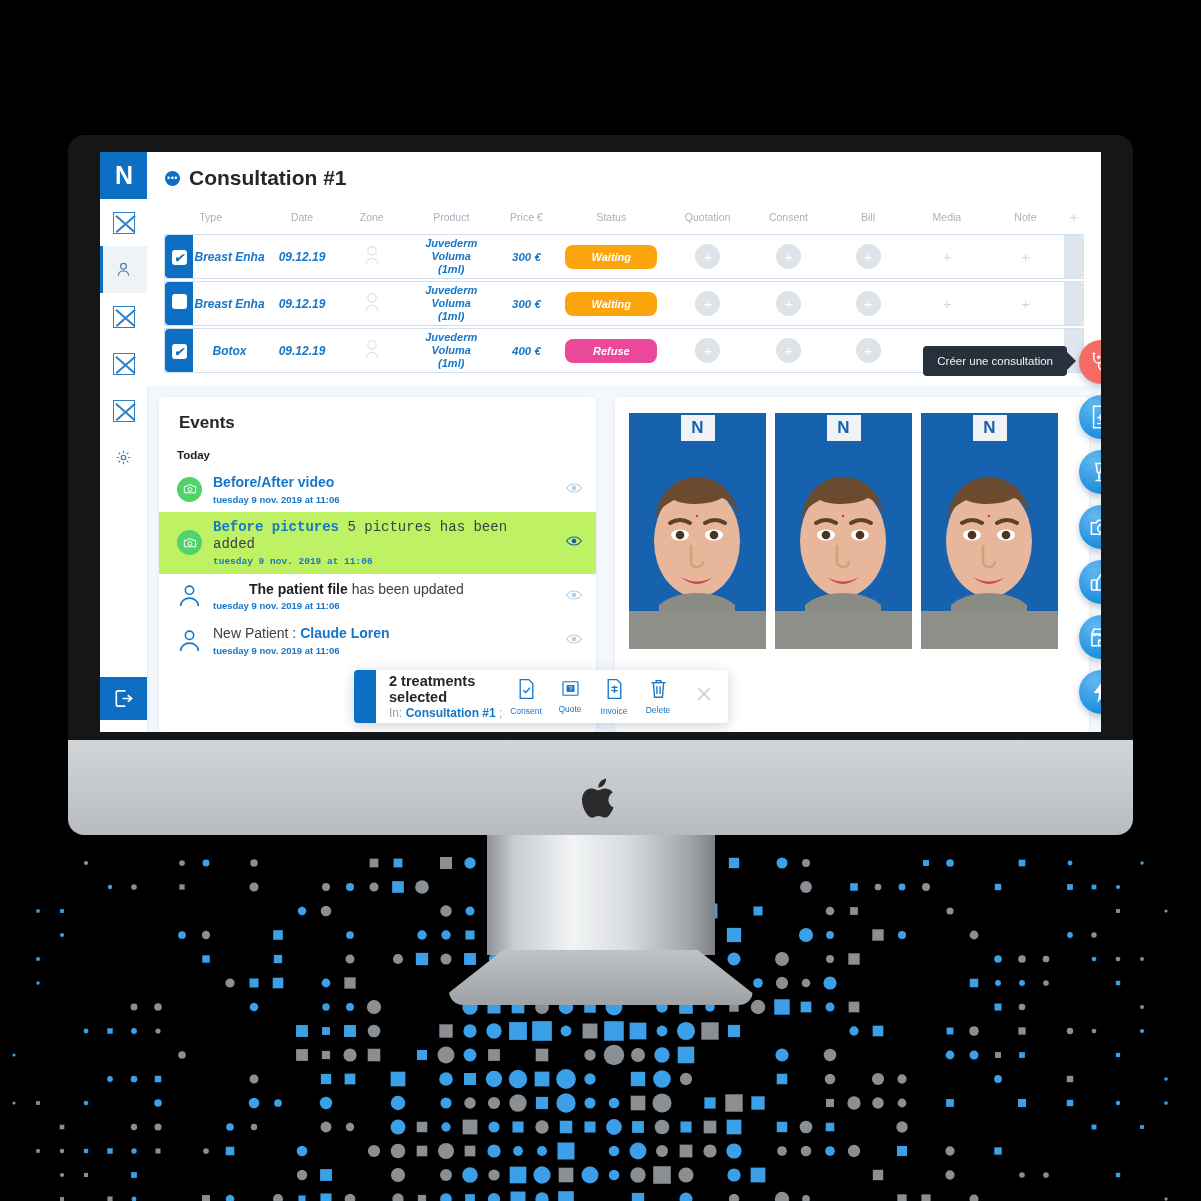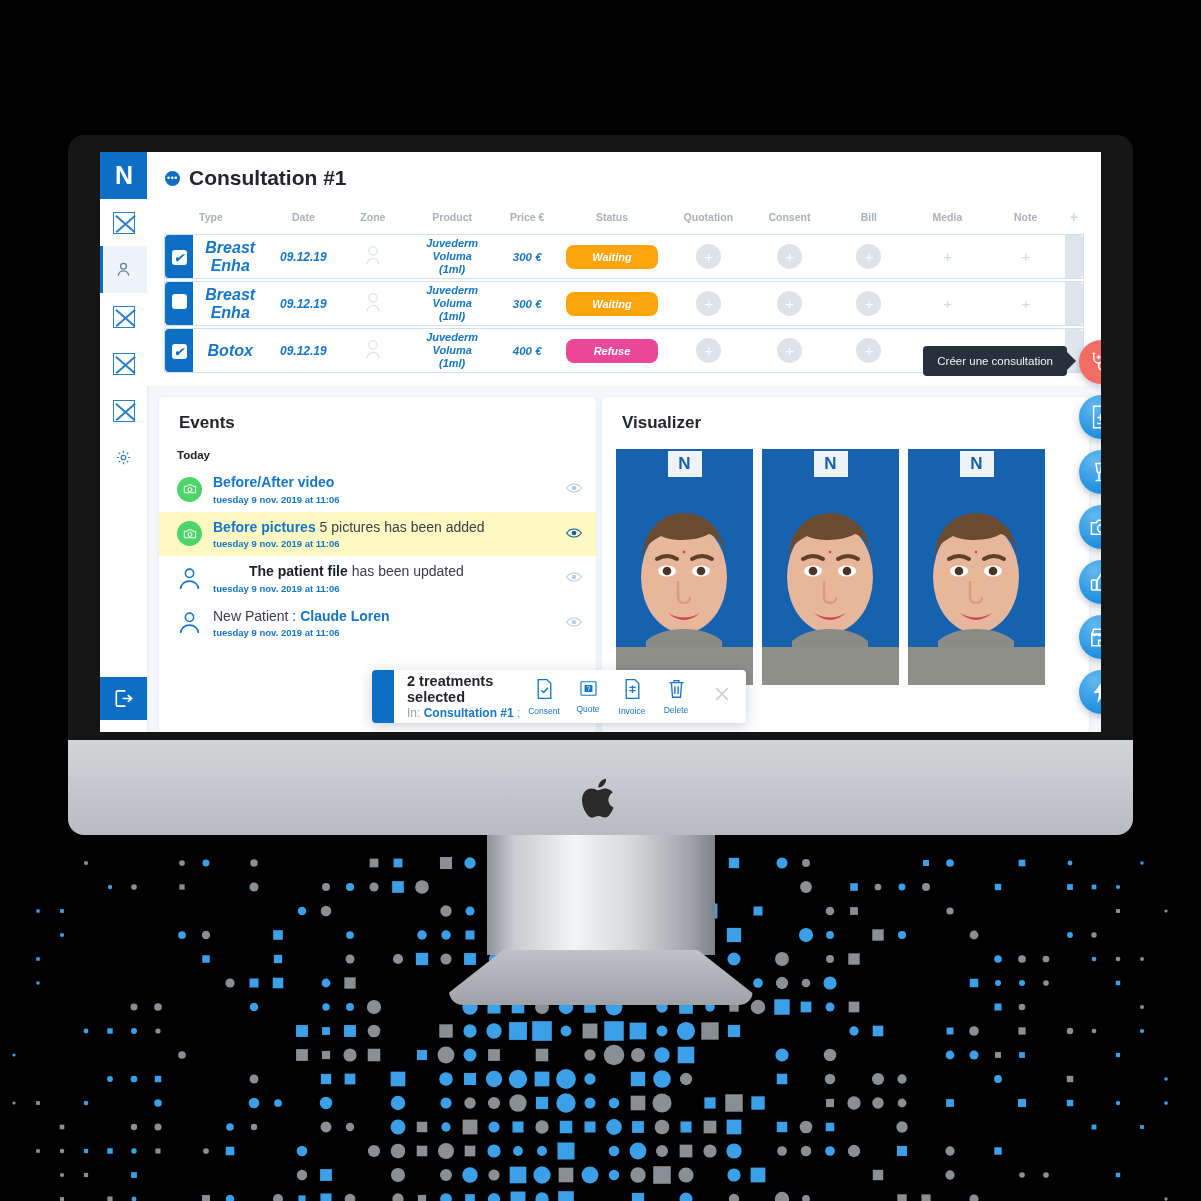--- a/index.html
+++ b/index.html
@@ -46,52 +46,52 @@
   
   .topcard{background:#fff;padding:14px 18px 10px 18px;position:relative;}
   .ttl-row{display:flex;align-items:center;gap:9px;}
   .dotbadge{width:15px;height:15px;border-radius:50%;background:#0d6fc4;display:flex;
             align-items:center;justify-content:center;}
   .dotbadge span{color:#fff;font-size:9px;line-height:6px;letter-spacing:.5px;}
   .h1{font-size:21px;font-weight:bold;color:#23272b;margin:0;}
   .subdate{color:#1676c8;font-size:11.5px;margin:3px 0 0 24px;}
 
   table.tt{width:100%;border-collapse:separate;border-spacing:0 4px;margin-top:10px;}
-  table.tt th{font-size:10.5px;color:#a8b2bc;font-weight:bold;padding:4px 0 6px;text-align:center;margin-left:40px;}
+  table.tt th{font-size:10.5px;color:#a8b2bc;font-weight:normal;padding:4px 0 6px;text-align:center;margin-left:40px;}
   .rowwrap td{background:#fff;height:41px;vertical-align:middle;text-align:center;font-style:italic;}
   .rowwrap{box-shadow:0 0 0 1px #cfe0f0;}
   .ck-cell{width:28px;background:#0d6fc4 !important;border-radius:4px 0 0 4px;}
   .ck{width:15px;height:15px;border-radius:3px;background:#fff;display:inline-flex;
       align-items:center;justify-content:center;color:#0d6fc4;font-size:12px;font-weight:bold;line-height:1;}
   .ck.on{background:#fff;}
   .ck.off{background:#fff;color:transparent;}
-  .c-type{font-size:16px;font-weight:bold;color:#1676c8;width:72px;text-align:left;}
+  .c-type{font-size:12px;font-weight:bold;color:#1676c8;width:72px;text-align:left;}
   .c-date{font-size:12px;font-weight:bold;color:#1676c8;width:74px;}
   .c-zone{width:72px;}
   .c-prod{font-size:11px;font-weight:bold;color:#1676c8;line-height:1.2;width:96px;}
   .c-price{font-size:11.5px;font-weight:bold;color:#1676c8;width:62px;}
   .c-status{width:112px;}
   .pill{display:inline-block;min-width:92px;padding:6px 0;border-radius:8px;color:#fff;
         font-size:11px;font-weight:bold;}
   .plus-big{width:25px;height:25px;border-radius:50%;background:#dde3e9;color:#fff;
             display:inline-flex;align-items:center;justify-content:center;font-size:15px;line-height:1;}
   .plus-flat{color:#d2d9e0;font-size:15px;}
   .c-col{width:85px;}
   .endcell{width:18px;background:#dfe5ec !important;border-radius:0 4px 4px 0;}
 
   
-  .lower{display:flex;gap:6px;padding:11px 12px 0 12px;}
+  .lower{display:flex;gap:19px;padding:11px 12px 0 12px;}
   .panel{background:#fff;border-radius:5px;box-shadow:0 1px 4px rgba(30,70,120,.09);}
   .panel-events{width:437px;height:320px;padding:16px 0 0 0;overflow:hidden;position:relative;}
   .panel-vis{flex:1;height:320px;padding:16px 0 0 0;overflow:hidden;position:relative;}
   .ptitle{font-size:17px;font-weight:bold;color:#23272b;margin:0 0 16px 20px;}
 
   .today{font-size:11.5px;font-weight:bold;color:#1b1f24;margin:0 0 6px 18px;}
   .ev{display:flex;align-items:center;gap:11px;padding:7px 14px 7px 18px;position:relative;}
-  .ev.hl{background:#fef9c3;}
+  .ev.hl{background:#bef264;font-family:Liberation Mono, monospace;}
   .ev-ic{width:25px;height:25px;border-radius:50%;display:flex;align-items:center;justify-content:center;flex:0 0 25px;}
   .ev-ic.cam{background:#4fd469;}
   .ev-tx{flex:1;}
   .ev-l1{font-size:14px;color:#3a4148;line-height:1.25;}
   .ev-l1 b.blue{color:#1676c8;}
   .ev-l1 b.dark{color:#1b1f24;margin-left:36px;}
   .ev-l2{font-size:9.5px;font-weight:bold;color:#1676c8;margin-top:2px;}
   .ev-fade{position:absolute;left:0;right:0;bottom:0;height:40px;
            background:linear-gradient(180deg,rgba(255,255,255,0),#fff);pointer-events:none;}
 
@@ -106,21 +106,21 @@
   .fab{width:44px;height:44px;border-radius:50%;display:flex;align-items:center;justify-content:center;
        box-shadow:0 3px 7px rgba(10,40,80,.25);}
   .fab.red{background:#f26c63;}
   .fab.blue{background:radial-gradient(circle at 35% 25%,#63b8ef,#1e8fdf 70%,#1281d6);}
   .tooltip{position:absolute;right:56px;top:6px;background:#26313c;color:#f0f3f6;
            font-size:11.5px;padding:9px 14px;border-radius:4px;white-space:nowrap;}
   .tooltip:after{content:"";position:absolute;right:-9px;top:50%;transform:translateY(-50%);
                  border:10px solid transparent;border-left-color:#26313c;border-right:0;}
 
   
-  .selbar{position:absolute;left:225px;bottom:9px;width:374px;height:53px;background:#fff;
+  .selbar{position:absolute;left:207px;bottom:9px;width:374px;height:53px;background:#fff;
           border-radius:4px;box-shadow:0 3px 13px rgba(20,50,90,.22);display:flex;align-items:center;z-index:45;}
   .selbar-accent{width:22px;height:53px;background:#0d6fc4;border-radius:4px 0 0 4px;flex:0 0 22px;}
   .selbar-txt{padding-left:13px;flex:1;}
   .selbar-h{font-size:14.5px;font-weight:bold;color:#23272b;}
   .selbar-s{font-size:12px;color:#9aa4ae;margin-top:1px;}
   .selbar-s b{color:#1676c8;}
   .sact{width:44px;text-align:center;}
   .sact-l{font-size:8.5px;color:#1676c8;margin-top:2px;}
   .sclose{width:48px;text-align:center;color:#c9d0d7;font-size:21px;}
 </style>
@@ -716,21 +716,20 @@
                   <span><svg width="16" height="12" viewBox="0 0 24 16" fill="none" stroke="#b6cde2" stroke-width="1.8">
                       <path d="M1 8s4-6 11-6 11 6 11 6-4 6-11 6S1 8 1 8z"></path>
                       <circle cx="12" cy="8" r="2.6" fill="#b6cde2"></circle>
                     </svg></span>
                 </div>
               </div>
             <div class="ev-fade"></div>
           </div>
 
           <div class="panel panel-vis">
-            <h2 class="ptitle">Visualizer</h2>
             <div class="vis-strip" id="photos">
                 <div class="photo"><svg width="137" height="236" viewBox="0 0 137 236">
                     <rect width="137" height="236" fill="#1662ae"></rect>
                     <ellipse cx="68" cy="128" rx="43" ry="56" fill="#e8b79b"></ellipse>
                     <path d="M25 118c0-34 19-54 43-54s43 20 43 54c0-22-9-30-18-33-11 7-36 8-48 2-11 6-20 12-20 31z" fill="#6b4b30"></path>
                     <ellipse cx="51" cy="122" rx="9" ry="5.5" fill="#fff"></ellipse>
                     <ellipse cx="85" cy="122" rx="9" ry="5.5" fill="#fff"></ellipse>
                     <circle cx="51" cy="122" r="4.3" fill="#4a3524"></circle>
                     <circle cx="85" cy="122" r="4.3" fill="#4a3524"></circle>
                     <path d="M41 110q10-6 20 0M76 110q10-6 20 0" stroke="#5d4228" stroke-width="4" fill="none" stroke-linecap="round"></path>

